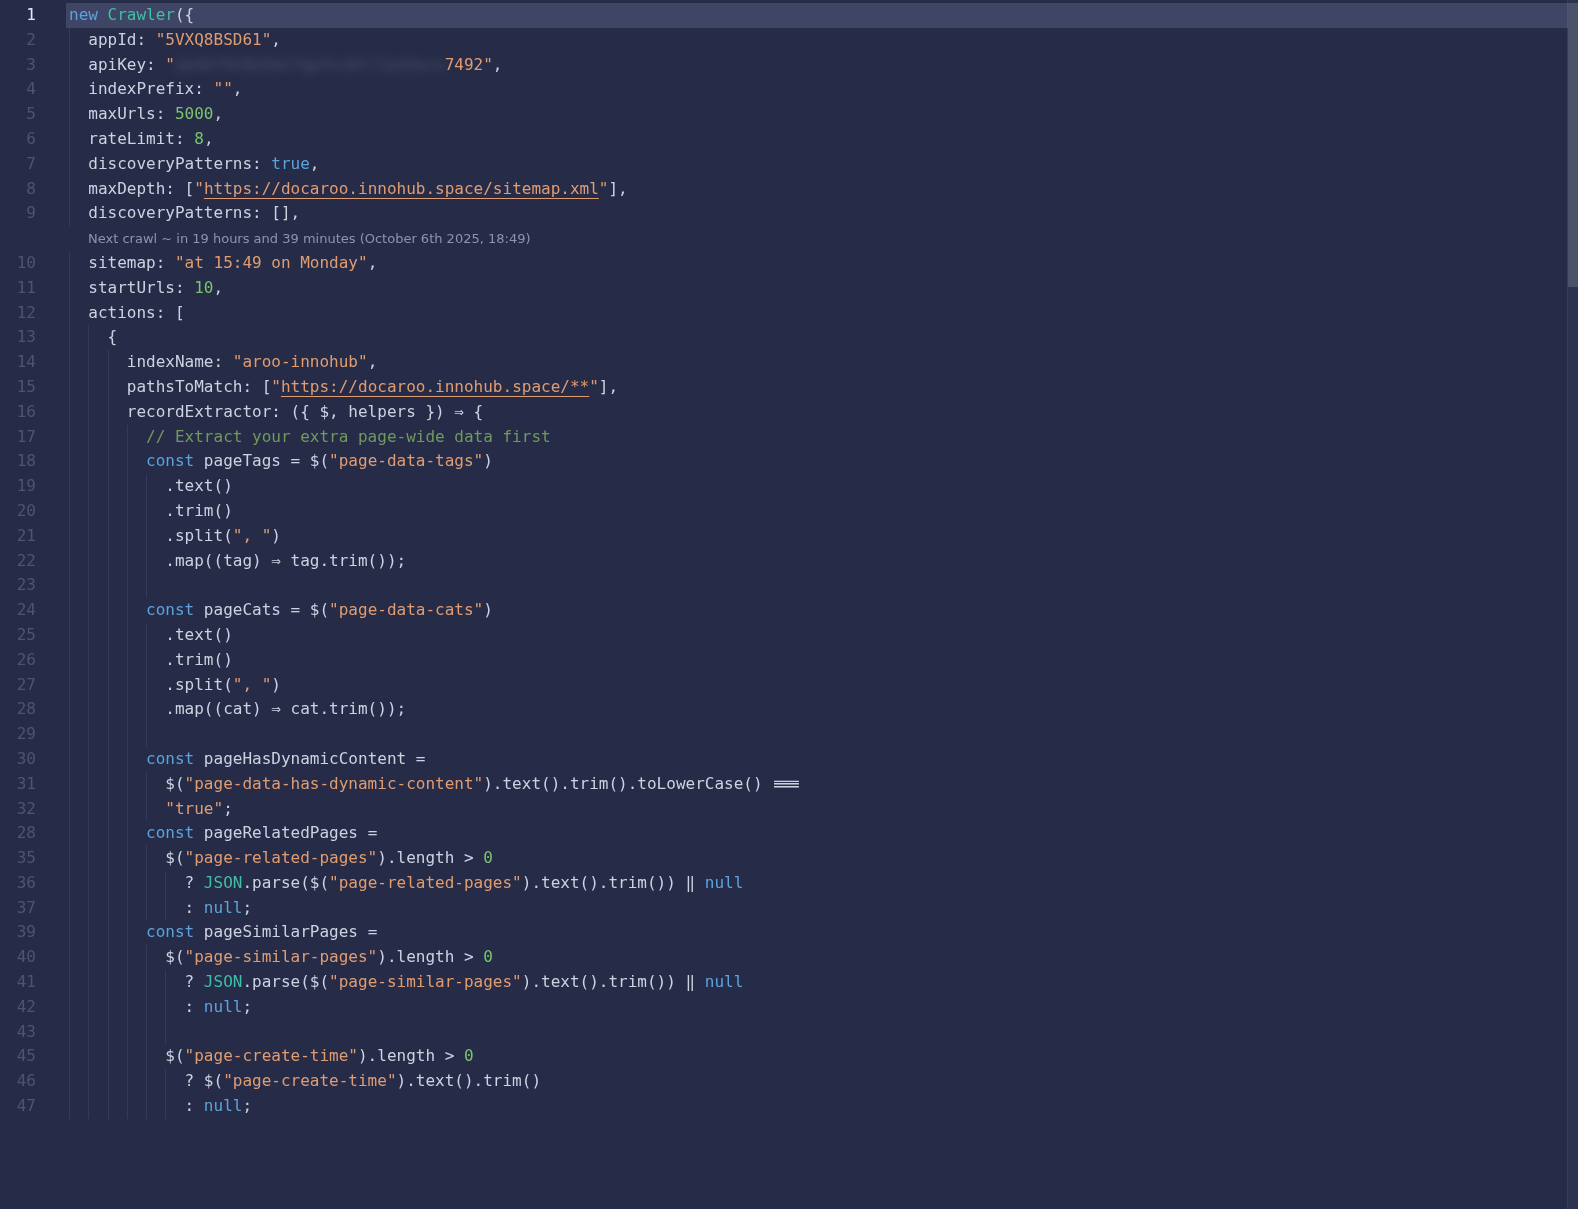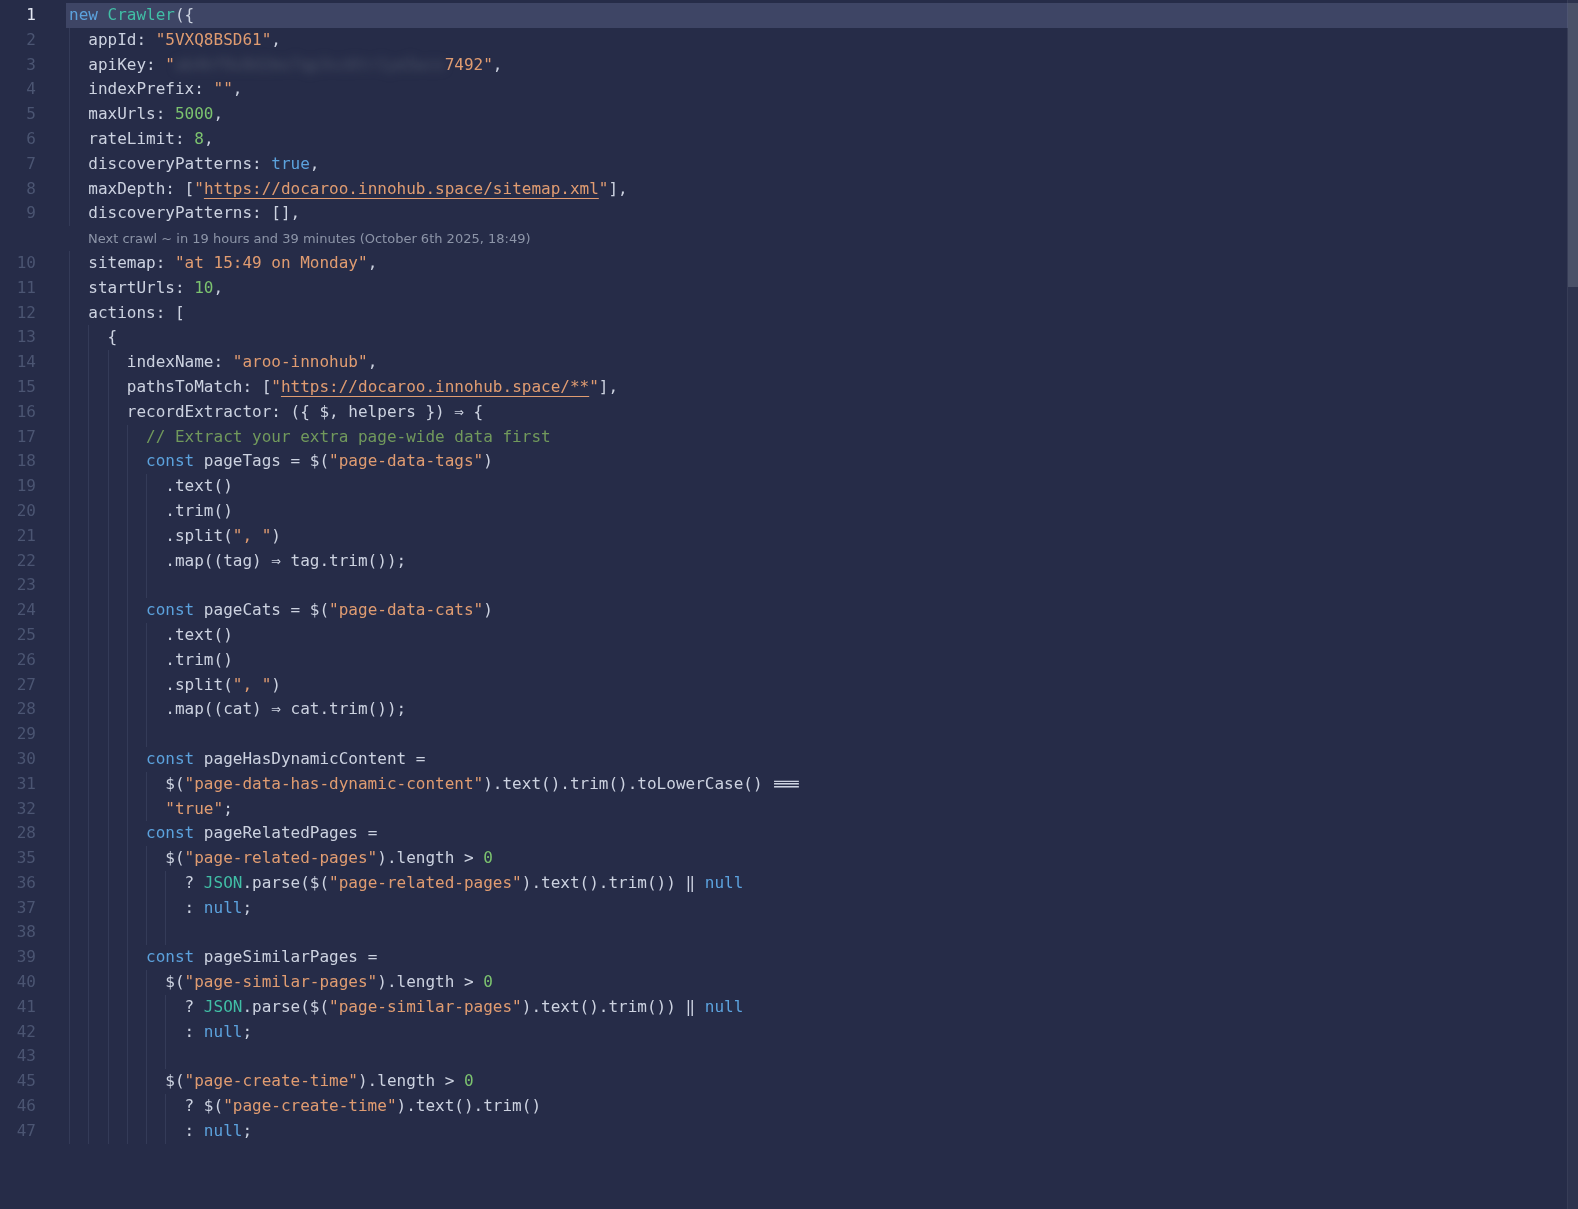--- a/index.html
+++ b/index.html
@@ -108,21 +108,20 @@
       <div class="row"><div class="gutter">27</div><div class="code"><span class="guide" style="left: 0ch;"></span><span class="guide" style="left: 2ch;"></span><span class="guide" style="left: 4ch;"></span><span class="guide" style="left: 6ch;"></span><span class="guide" style="left: 8ch;"></span><span class="c-tx">          .split(</span><span class="c-st">", "</span><span class="c-tx">)</span></div></div>
       <div class="row"><div class="gutter">28</div><div class="code"><span class="guide" style="left: 0ch;"></span><span class="guide" style="left: 2ch;"></span><span class="guide" style="left: 4ch;"></span><span class="guide" style="left: 6ch;"></span><span class="guide" style="left: 8ch;"></span><span class="c-tx">          .map((cat) ⇒ cat.trim());</span></div></div>
       <div class="row"><div class="gutter">29</div><div class="code"><span class="guide" style="left: 0ch;"></span><span class="guide" style="left: 2ch;"></span><span class="guide" style="left: 4ch;"></span><span class="guide" style="left: 6ch;"></span><span class="guide" style="left: 8ch;"></span></div></div>
       <div class="row"><div class="gutter">30</div><div class="code"><span class="guide" style="left: 0ch;"></span><span class="guide" style="left: 2ch;"></span><span class="guide" style="left: 4ch;"></span><span class="guide" style="left: 6ch;"></span><span class="c-tx">        </span><span class="c-kw">const</span><span class="c-tx"> pageHasDynamicContent =</span></div></div>
       <div class="row"><div class="gutter">31</div><div class="code"><span class="guide" style="left: 0ch;"></span><span class="guide" style="left: 2ch;"></span><span class="guide" style="left: 4ch;"></span><span class="guide" style="left: 6ch;"></span><span class="guide" style="left: 8ch;"></span><span class="c-tx">          $(</span><span class="c-st">"page-data-has-dynamic-content"</span><span class="c-tx">).text().trim().toLowerCase() </span><span class="c-tx c-l3">≡</span></div></div>
       <div class="row"><div class="gutter">32</div><div class="code"><span class="guide" style="left: 0ch;"></span><span class="guide" style="left: 2ch;"></span><span class="guide" style="left: 4ch;"></span><span class="guide" style="left: 6ch;"></span><span class="guide" style="left: 8ch;"></span><span class="c-tx">          </span><span class="c-st">"true"</span><span class="c-tx">;</span></div></div>
       <div class="row"><div class="gutter">28</div><div class="code"><span class="guide" style="left: 0ch;"></span><span class="guide" style="left: 2ch;"></span><span class="guide" style="left: 4ch;"></span><span class="guide" style="left: 6ch;"></span><span class="c-tx">        </span><span class="c-kw">const</span><span class="c-tx"> pageRelatedPages =</span></div></div>
       <div class="row"><div class="gutter">35</div><div class="code"><span class="guide" style="left: 0ch;"></span><span class="guide" style="left: 2ch;"></span><span class="guide" style="left: 4ch;"></span><span class="guide" style="left: 6ch;"></span><span class="guide" style="left: 8ch;"></span><span class="c-tx">          $(</span><span class="c-st">"page-related-pages"</span><span class="c-tx">).length &gt; </span><span class="c-nu">0</span></div></div>
       <div class="row"><div class="gutter">36</div><div class="code"><span class="guide" style="left: 0ch;"></span><span class="guide" style="left: 2ch;"></span><span class="guide" style="left: 4ch;"></span><span class="guide" style="left: 6ch;"></span><span class="guide" style="left: 8ch;"></span><span class="guide" style="left: 10ch;"></span><span class="c-tx">            ? </span><span class="c-ty">JSON</span><span class="c-tx">.parse($(</span><span class="c-st">"page-related-pages"</span><span class="c-tx">).text().trim()) ‖ </span><span class="c-kw">null</span></div></div>
       <div class="row"><div class="gutter">37</div><div class="code"><span class="guide" style="left: 0ch;"></span><span class="guide" style="left: 2ch;"></span><span class="guide" style="left: 4ch;"></span><span class="guide" style="left: 6ch;"></span><span class="guide" style="left: 8ch;"></span><span class="guide" style="left: 10ch;"></span><span class="c-tx">            : </span><span class="c-kw">null</span><span class="c-tx">;</span></div></div>
-      <div class="row"><div class="gutter">38</div><div class="code"><span class="guide" style="left: 0ch;"></span><span class="guide" style="left: 2ch;"></span><span class="guide" style="left: 4ch;"></span><span class="guide" style="left: 6ch;"></span><span class="guide" style="left: 8ch;"></span><span class="guide" style="left: 10ch;"></span></div></div>
       <div class="row"><div class="gutter">39</div><div class="code"><span class="guide" style="left: 0ch;"></span><span class="guide" style="left: 2ch;"></span><span class="guide" style="left: 4ch;"></span><span class="guide" style="left: 6ch;"></span><span class="c-tx">        </span><span class="c-kw">const</span><span class="c-tx"> pageSimilarPages =</span></div></div>
       <div class="row"><div class="gutter">40</div><div class="code"><span class="guide" style="left: 0ch;"></span><span class="guide" style="left: 2ch;"></span><span class="guide" style="left: 4ch;"></span><span class="guide" style="left: 6ch;"></span><span class="guide" style="left: 8ch;"></span><span class="c-tx">          $(</span><span class="c-st">"page-similar-pages"</span><span class="c-tx">).length &gt; </span><span class="c-nu">0</span></div></div>
       <div class="row"><div class="gutter">41</div><div class="code"><span class="guide" style="left: 0ch;"></span><span class="guide" style="left: 2ch;"></span><span class="guide" style="left: 4ch;"></span><span class="guide" style="left: 6ch;"></span><span class="guide" style="left: 8ch;"></span><span class="guide" style="left: 10ch;"></span><span class="c-tx">            ? </span><span class="c-ty">JSON</span><span class="c-tx">.parse($(</span><span class="c-st">"page-similar-pages"</span><span class="c-tx">).text().trim()) ‖ </span><span class="c-kw">null</span></div></div>
       <div class="row"><div class="gutter">42</div><div class="code"><span class="guide" style="left: 0ch;"></span><span class="guide" style="left: 2ch;"></span><span class="guide" style="left: 4ch;"></span><span class="guide" style="left: 6ch;"></span><span class="guide" style="left: 8ch;"></span><span class="guide" style="left: 10ch;"></span><span class="c-tx">            : </span><span class="c-kw">null</span><span class="c-tx">;</span></div></div>
       <div class="row"><div class="gutter">43</div><div class="code"><span class="guide" style="left: 0ch;"></span><span class="guide" style="left: 2ch;"></span><span class="guide" style="left: 4ch;"></span><span class="guide" style="left: 6ch;"></span><span class="guide" style="left: 8ch;"></span><span class="guide" style="left: 10ch;"></span></div></div>
       <div class="row"><div class="gutter">45</div><div class="code"><span class="guide" style="left: 0ch;"></span><span class="guide" style="left: 2ch;"></span><span class="guide" style="left: 4ch;"></span><span class="guide" style="left: 6ch;"></span><span class="guide" style="left: 8ch;"></span><span class="c-tx">          $(</span><span class="c-st">"page-create-time"</span><span class="c-tx">).length &gt; </span><span class="c-nu">0</span></div></div>
       <div class="row"><div class="gutter">46</div><div class="code"><span class="guide" style="left: 0ch;"></span><span class="guide" style="left: 2ch;"></span><span class="guide" style="left: 4ch;"></span><span class="guide" style="left: 6ch;"></span><span class="guide" style="left: 8ch;"></span><span class="guide" style="left: 10ch;"></span><span class="c-tx">            ? $(</span><span class="c-st">"page-create-time"</span><span class="c-tx">).text().trim()</span></div></div>
       <div class="row"><div class="gutter">47</div><div class="code"><span class="guide" style="left: 0ch;"></span><span class="guide" style="left: 2ch;"></span><span class="guide" style="left: 4ch;"></span><span class="guide" style="left: 6ch;"></span><span class="guide" style="left: 8ch;"></span><span class="guide" style="left: 10ch;"></span><span class="c-tx">            : </span><span class="c-kw">null</span><span class="c-tx">;</span></div></div>
     </div>
   <div class="sb-track">

